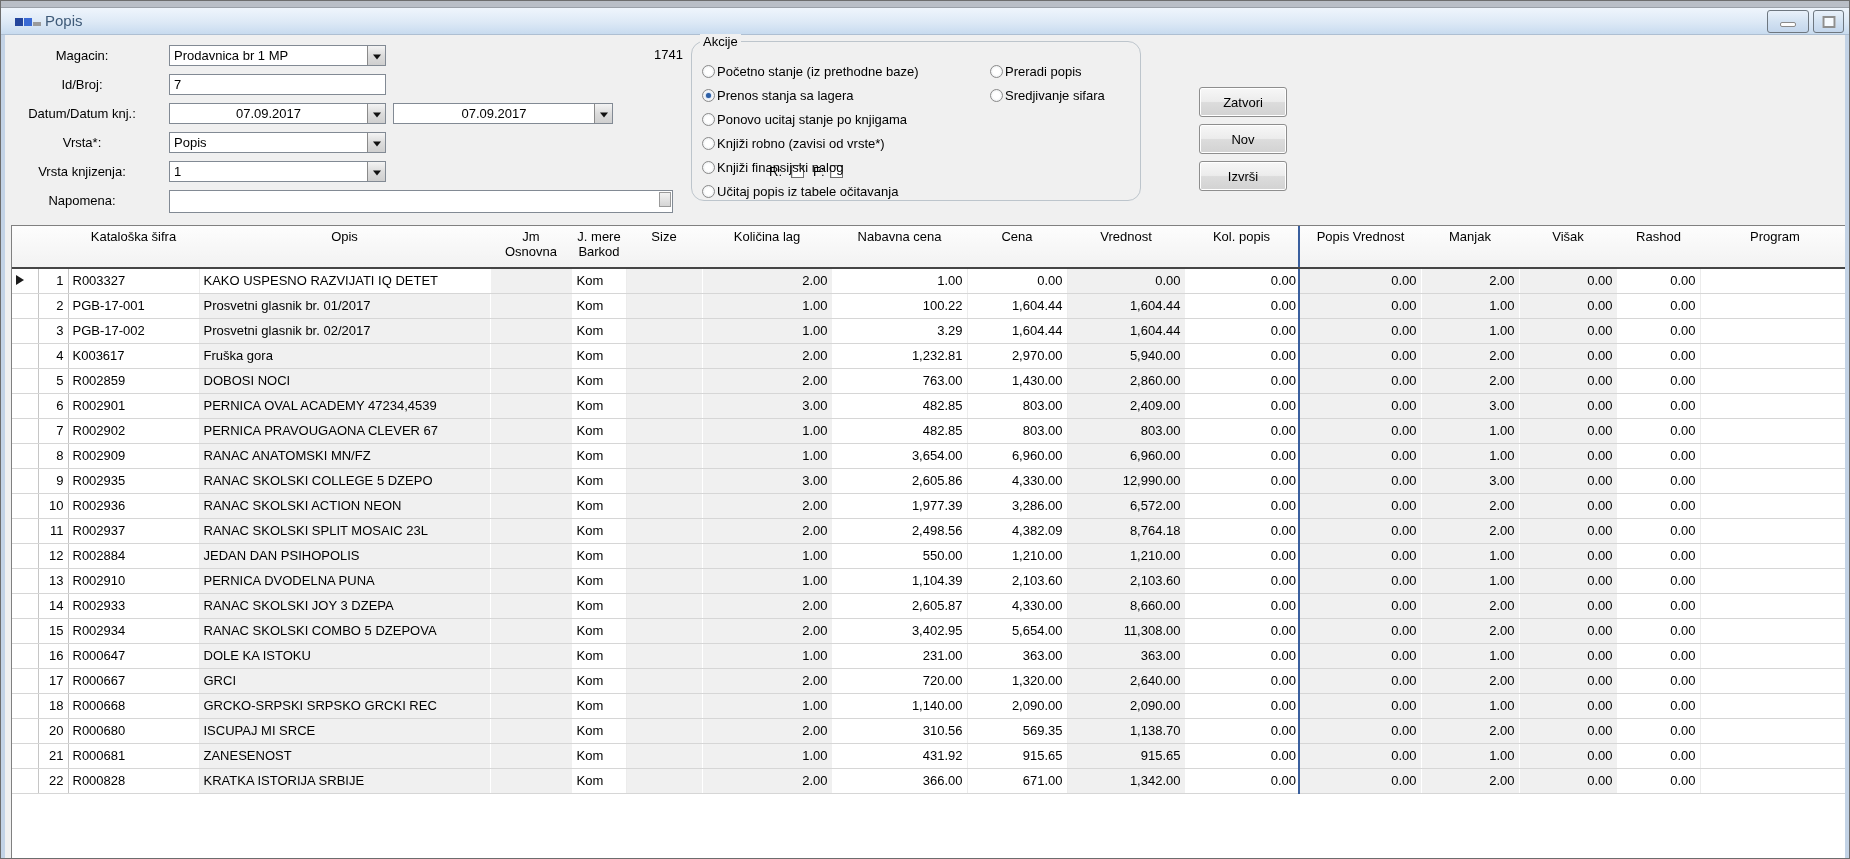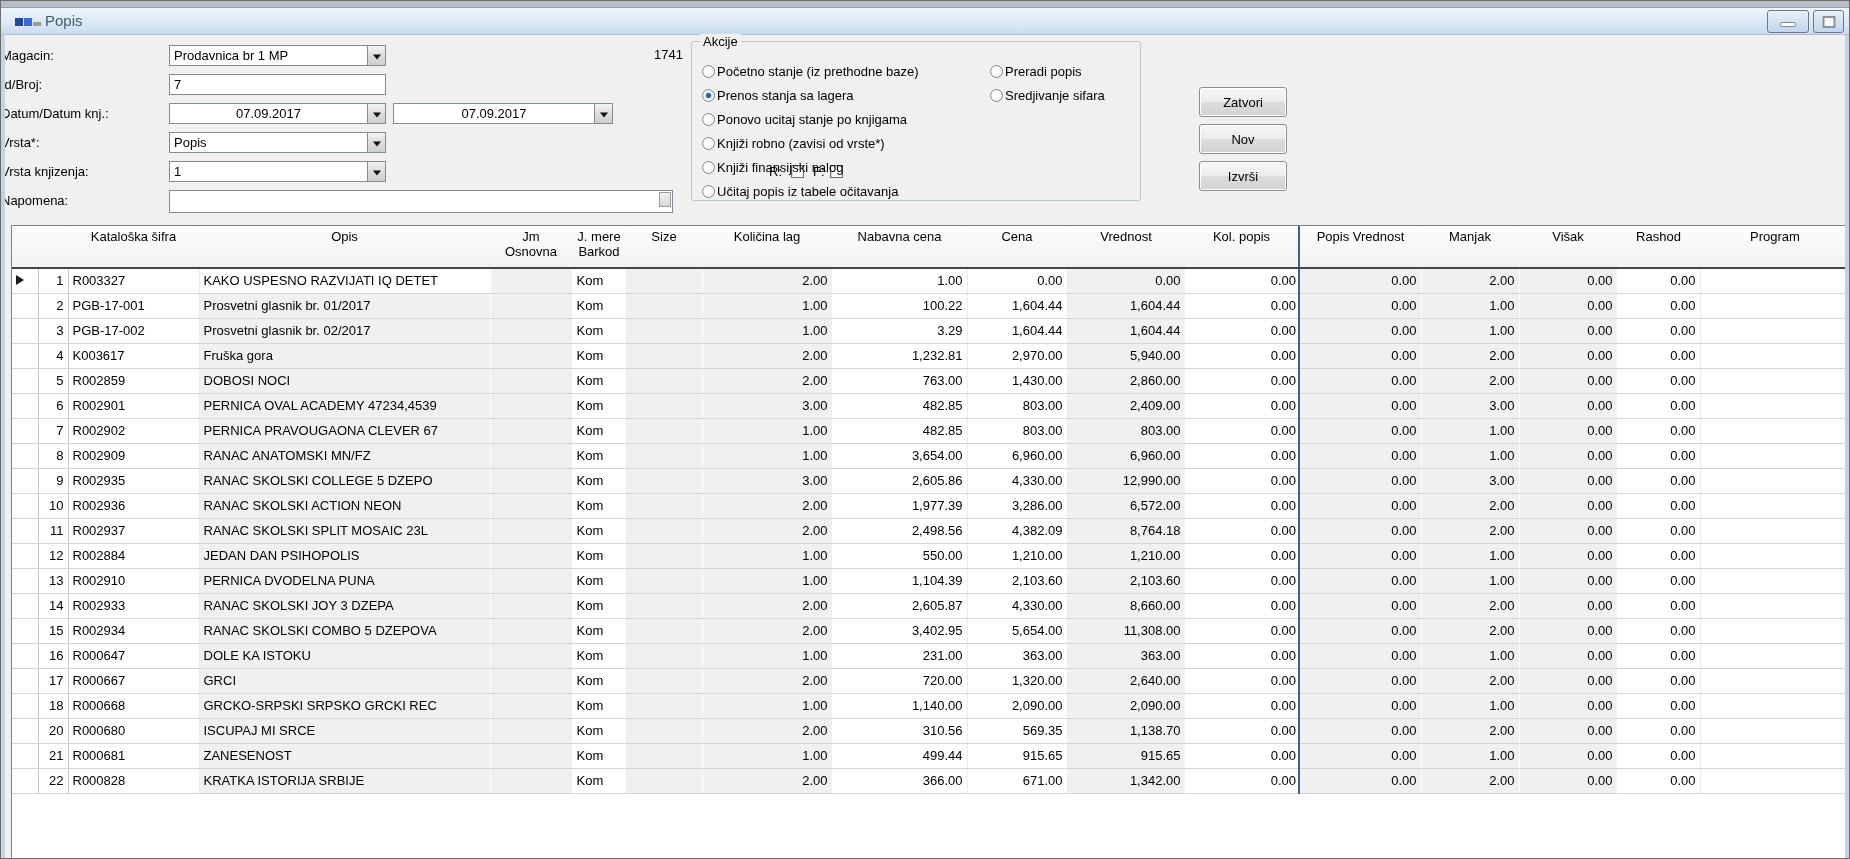--- a/index.html
+++ b/index.html
@@ -27,21 +27,21 @@
             background:linear-gradient(#e9f1fa,#d3e2f2 50%,#c3d6ec); }
   .winbtn-min { right:40px; width:42px; height:23px; }
   .winbtn-max { right:5px;  width:31px; height:23px; }
   .glyph-min { position:absolute; left:50%; bottom:5px; transform:translateX(-50%);
                width:16px; height:5px; background:#fdfdfd; border:1px solid #8a8a8a; border-radius:2px; }
   .glyph-max { position:absolute; left:50%; top:50%; transform:translate(-50%,-50%);
                width:13px; height:12px; border:2px solid #8f8f8f; background:#f6fafe; }
 
   
   .form-area { position:relative; height:190px; background:#f0f0f0; }
-  .flabel { position:absolute; left:0; width:162px; text-align:left; line-height:21px; }
+  .flabel { position:absolute; left:0; width:162px; text-align:center; line-height:21px; }
   .field  { position:absolute; height:21px; background:#fff; border:1px solid #828a94; }
   .tbox   { padding:0 4px; line-height:19px; overflow:hidden; white-space:nowrap; }
   input.tbox { width:100%; height:100%; border:0; outline:none; font:13px "Liberation Sans",sans-serif; background:transparent; }
   .combo  { display:flex; }
   .combo-value { flex:1; line-height:19px; padding:0 4px; overflow:hidden; white-space:nowrap; }
   .combo-value.centered { text-align:center; }
   .combo-btn { width:18px; border-left:1px solid #8a8a8a;
                background:linear-gradient(#f4f4f4,#dcdcdc 50%,#cfcfcf); position:relative; }
   .combo-btn:after { content:""; position:absolute; left:50%; top:50%; transform:translate(-50%,-30%);
                border-left:4px solid transparent; border-right:4px solid transparent; border-top:5px solid #111; }
@@ -49,21 +49,21 @@
                background:linear-gradient(#f2f2f2,#d5d5d5); border:1px solid #9a9a9a; }
   .count-label { position:absolute; left:600px; top:12px; width:82px; text-align:right; }
 
   
   .cblabel { position:absolute; line-height:21px; }
   .checkbox { position:absolute; width:13px; height:13px; background:#fff; border:1px solid #707070;
               box-shadow:inset 1px 1px 0 #dcdcdc; }
 
   
   .groupbox { position:absolute; left:690px; top:6px; width:450px; height:160px;
-              border:1px solid #bdc5cc; border-radius:3px; }
+              border:1px solid #bdc5cc; border-radius:13px; }
   .groupbox-title { position:absolute; left:8px; top:-8px; background:#f0f0f0; padding:0 3px; }
   .radio-item { position:absolute; height:16px; white-space:nowrap; cursor:default;text-align:right; }
   .radio-circle { display:inline-block; vertical-align:-2px; width:13px; height:13px; border-radius:50%;
               border:1px solid #8a8a8a; background:radial-gradient(#ffffff 40%, #dfe3e6); position:relative; margin-right:2px; }
   .radio-item.selected .radio-circle:after { content:""; position:absolute; left:3px; top:3px; width:5px; height:5px;
               border-radius:50%; background:#2d5fa5; box-shadow:0 0 2px #4a7fc9; }
 
   
   .cmdbtn { position:absolute; left:1198px; width:88px; height:30px; text-align:center;
             border:1px solid #8e8e8e; border-radius:3px;
@@ -568,21 +568,21 @@
           </tr>
           <tr>
             <td class="c-sel"></td>
             <td class="c-num num">21</td>
             <td class="">R000681</td>
             <td class="shaded cell-opis">ZANESENOST</td>
             <td class="shaded"></td>
             <td class="">Kom</td>
             <td class="shaded"></td>
             <td class="shaded num">1.00</td>
-            <td class="num">499.44</td>
+            <td class="num">431.92</td>
             <td class="num">915.65</td>
             <td class="shaded num">915.65</td>
             <td class="num tight">0.00</td>
             <td class="shaded num bluediv">0.00</td>
             <td class="shaded num">1.00</td>
             <td class="shaded num">0.00</td>
             <td class="num">0.00</td>
             <td class=""></td>
           </tr>
           <tr>

